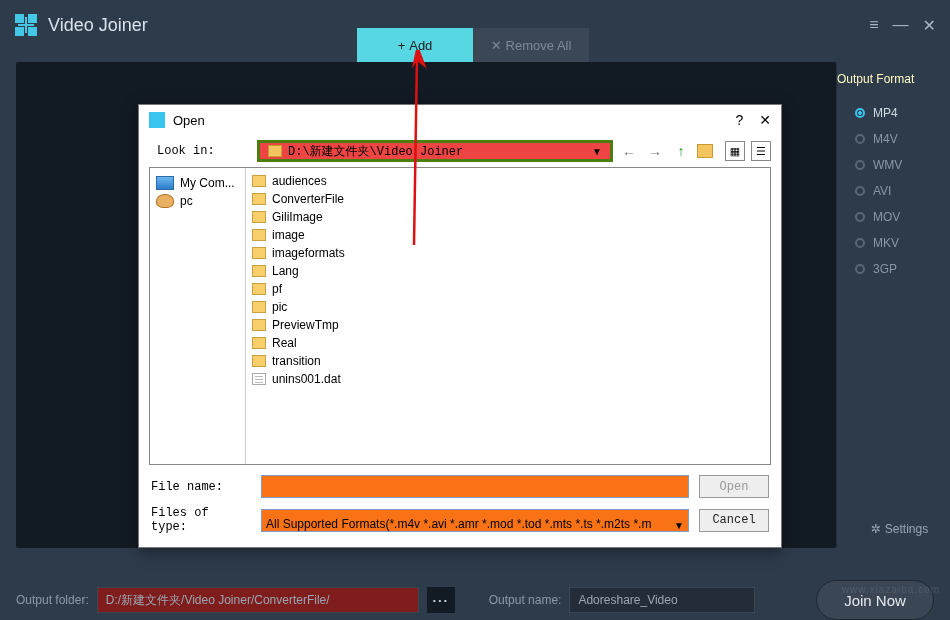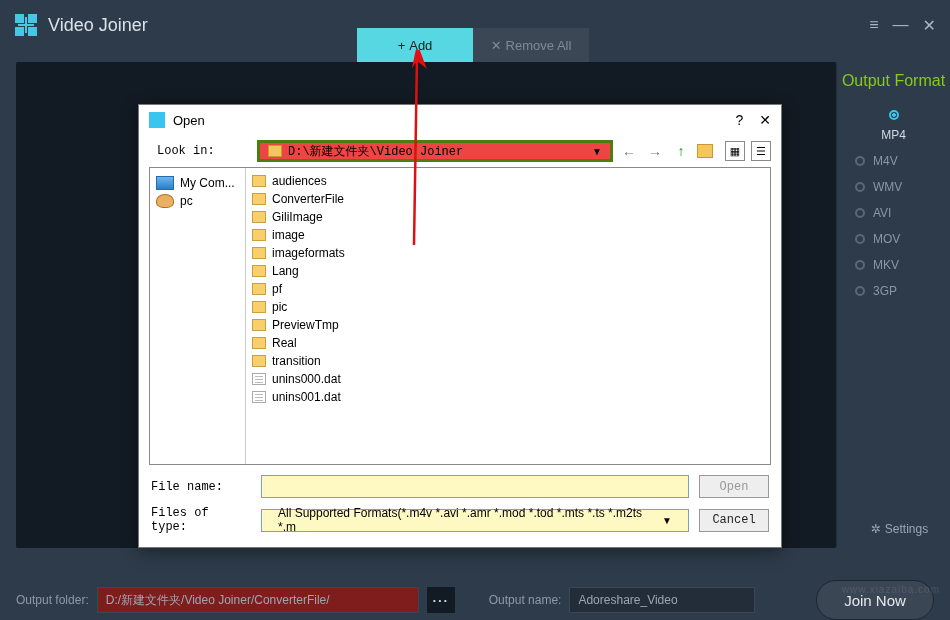--- a/index.html
+++ b/index.html
@@ -18,25 +18,25 @@
 .tabs { position: absolute; left: 357px; top: 28px; display: flex; z-index: 5; }
 .tab { width: 116px; height: 34px; display: flex; align-items: center; justify-content: center; font-size: 13px; cursor: pointer; gap: 4px; }
 .tab.add { background: #56d7e2; color: #222; }
 .tab.remove { background: #3b4755; color: #7d8a97; }
 
 
 .main-panel { position: absolute; left: 16px; top: 62px; width: 820px; height: 486px; background: #121a23; border-radius: 2px; }
 
 
 .sidebar { position: absolute; right: 0; top: 62px; width: 114px; height: 486px; background: #2e3b4a; border-left: 1px solid #242f3b; padding-top: 10px; }
-.sidebar-title { font-size: 16px; color: #84cc16; text-align: center; margin-bottom: 14px; }
+.sidebar-title { font-size: 12px; color: #fef9c3; margin-bottom: 14px; }
 .fmt { display: flex; align-items: center; gap: 8px; padding: 6px 18px; font-size: 12px; color: #8a97a5; cursor: pointer; }
 .radio { width: 10px; height: 10px; border-radius: 50%; border: 2px solid #5a6775; display: inline-block; }
 .fmt.selected .radio { border-color: #3ac4f0; background: radial-gradient(circle,#3ac4f0 0 45%,transparent 46%); }
-.fmt.selected { color: #d0dae4; flex-direction: column; }
+.fmt.selected { color: #d0dae4; }
 .settings { position: absolute; bottom: 12px; left: 12px; right: 0; text-align: center; font-size: 12px; color: #9aa6b3; cursor: pointer; }
 .settings::before { content:"✲"; margin-right:4px; font-size:12px; }
 
 
 .bottom { position: absolute; left: 16px; bottom: 2px; right: 16px; height: 36px; display: flex; align-items: center; gap: 8px; font-size: 12px; color: #8d99a6; }
 .field-label { white-space: nowrap; }
 .folder-input { flex: 0 0 322px; height: 26px; background: #7f1d1d; border: 1px solid #3a4653; color: #9aa6b3; padding: 0 8px; font-size: 12px; }
 .dots-btn { width: 28px; height: 26px; background: #121a23; color: #cdd6df; border: none; cursor: pointer; font-weight: bold; letter-spacing: 1px; }
 .name-input { flex: 0 0 186px; height: 26px; background: #232d39; border: 1px solid #3a4653; color: #9aa6b3; padding: 0 8px; font-size: 12px; }
 .join-btn { margin-left: auto; width: 118px; height: 40px; background: #3b4654; border: 1px solid #1e2730; border-radius: 20px; color: #e3e9ef; font-size: 15px; cursor: pointer; }
@@ -72,21 +72,21 @@
 .files { flex: 1; padding: 4px 6px; overflow: auto; }
 .file-row { display: flex; align-items: center; gap: 6px; height: 18px; cursor: pointer; font-size: 12px; }
 .fico { width: 14px; height: 12px; }
 .fico.folder { background: #f8cf6b; border: 1px solid #caa040; }
 .fico.file { background: #fff; border: 1px solid #aaa; position: relative; }
 .fico.file::after { content:""; position:absolute; left:2px; top:2px; right:2px; height:1px; background:#bbb; box-shadow:0 3px 0 #bbb,0 6px 0 #bbb; }
 
 .dlg-bottom { padding: 10px 12px 0 12px; }
 .dlg-row { display: flex; align-items: center; gap: 10px; margin-bottom: 8px; }
 .dlg-row .lbl2 { font-family: "Courier New", monospace; font-size: 12px; width: 100px; }
-.dlg-row input, .dlg-row .type-select { flex: 1; height: 23px; border: 1px solid #7a9fcd; padding: 0 16px; font-size: 12px; font-family: "Courier New", monospace; background:#fef9c3; display:flex; align-items:center; }
+.dlg-row input, .dlg-row .type-select { flex: 1; height: 23px; border: 1px solid #7a9fcd; padding: 0 4px; font-size: 12px; font-family: "Courier New", monospace; background:#f97316; display:flex; align-items:flex-end; }
 .type-select .dd-arrow{ margin-left:auto; }
 .dlg-btn { width: 70px; height: 23px; background: #eee; border: 1px solid #999; font-size: 12px; font-family:"Courier New",monospace; cursor: pointer; color:#222; }
 .dlg-btn.disabled { color: #999; }
 
 
 .wm { position:absolute; right:10px; bottom:25px; font-size:10px; color:rgba(200,210,220,.15); letter-spacing:1px; pointer-events:none; }
 </style>
 </head>
 <body>
 
@@ -252,24 +252,20 @@
         <div class="file-row">
           <span class="fico folder"></span>
           <span>Real</span>
         </div>
         <div class="file-row">
           <span class="fico folder"></span>
           <span>transition</span>
         </div>
         <div class="file-row">
           <span class="fico file"></span>
-          <span>unins000.dat</span>
-        </div>
-        <div class="file-row">
-          <span class="fico file"></span>
           <span>unins001.dat</span>
         </div>
       </div>
   </div>
 
   <div class="dlg-bottom">
     <div class="dlg-row">
       <span class="lbl2">File name:</span>
       <input value="" style="">
       <button class="dlg-btn disabled">Open</button>

